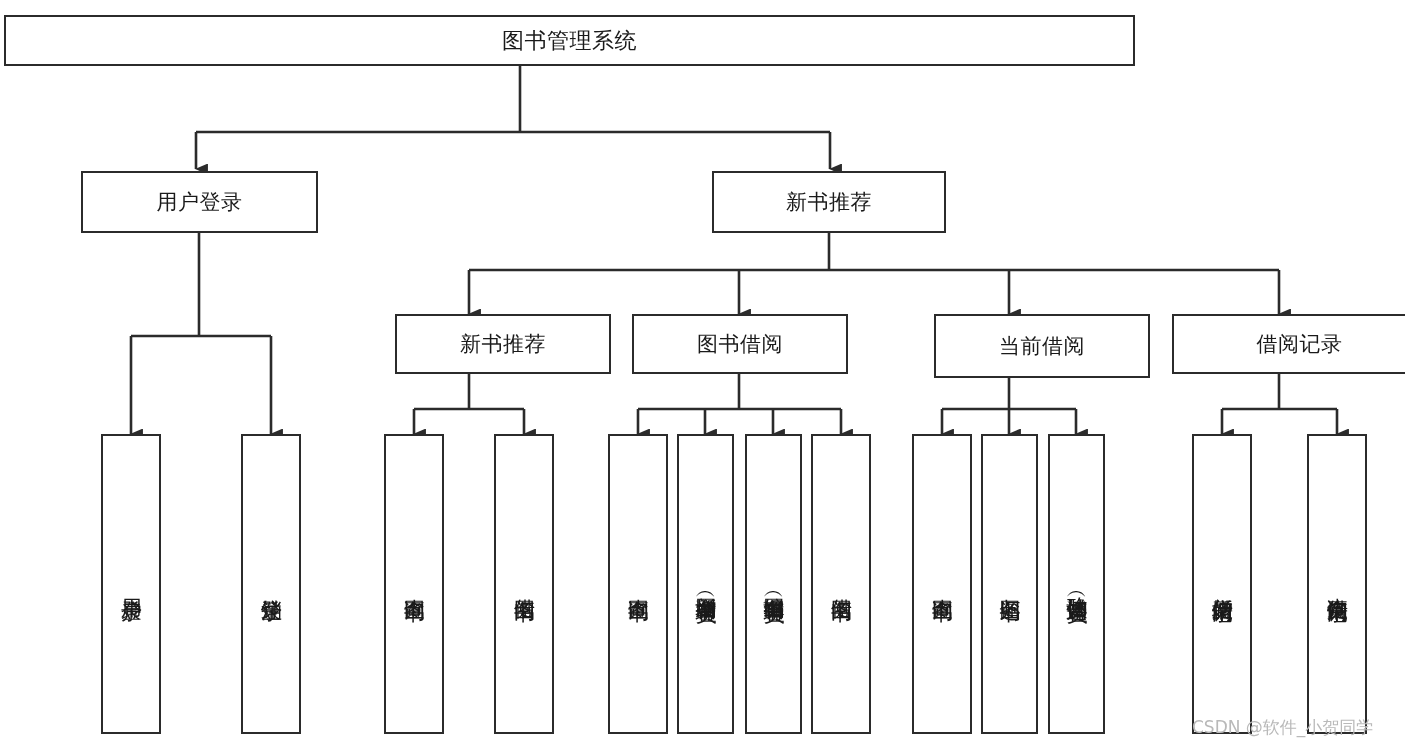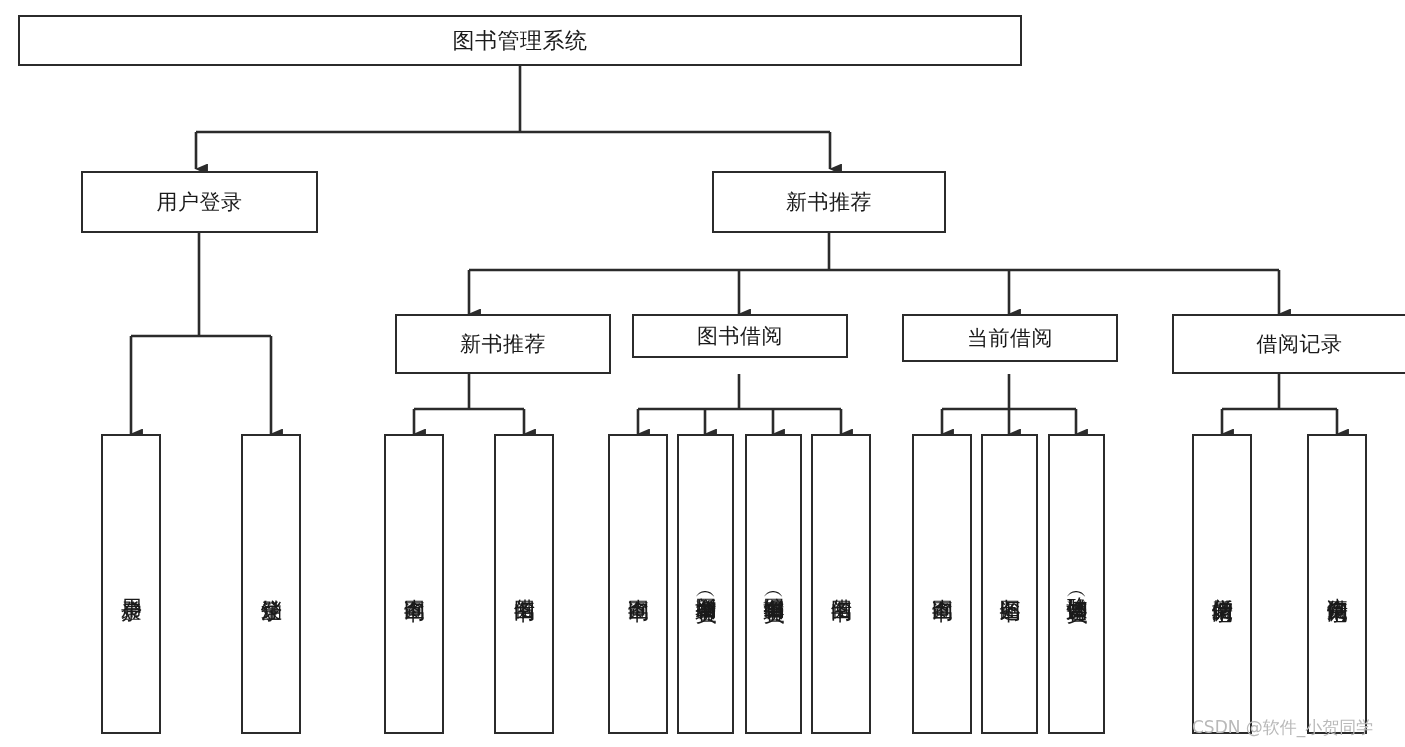--- a/index.html
+++ b/index.html
@@ -123,38 +123,38 @@
       <path d="M1009,409 L1009,434" marker-end="url(#arrow)"></path>
       <path d="M1076,409 L1076,434" marker-end="url(#arrow)"></path>
 
       <path d="M1279,374 L1279,409"></path>
       <path d="M1222,409 L1337,409"></path>
       <path d="M1222,409 L1222,434" marker-end="url(#arrow)"></path>
       <path d="M1337,409 L1337,434" marker-end="url(#arrow)"></path>
     </g>
   </svg>
 
-  <div class="node h title" style="left:18px; top:15px; width:1004px; height:51px;justify-content:center;">
+  <div class="node h title" style="left:4px; top:15px; width:1131px; height:51px;justify-content:center;">
     <span class="label">图书管理系统</span>
   </div>
 
   <div class="node h" style="left:81px; top:171px; width:237px; height:62px;">
     <span class="label">用户登录</span>
   </div>
   <div class="node h" style="left:712px; top:171px; width:234px; height:62px;">
     <span class="label">新书推荐</span>
   </div>
 
   <div class="node h" style="left:362px; top:314px; width:216px; height:60px;margin-left:33px;">
     <span class="label">新书推荐</span>
   </div>
-  <div class="node h" style="left:632px; top:314px; width:216px; height:44px;">
+  <div class="node h" style="left:632px; top:314px; width:216px; height:60px;">
     <span class="label">图书借阅</span>
   </div>
-  <div class="node h" style="left:902px; top:314px; width:216px; height:48px;">
+  <div class="node h" style="left:934px; top:314px; width:216px; height:64px;">
     <span class="label">当前借阅</span>
   </div>
   <div class="node h" style="left:1172px; top:314px; width:255px; height:60px;">
     <span class="label">借阅记录</span>
   </div>
 
   <div class="node v" style="left:101px; top:434px; width:60px; height:300px;">
     <span class="label">用户登录</span>
   </div>
   <div class="node v" style="left:241px; top:434px; width:60px; height:300px;">

